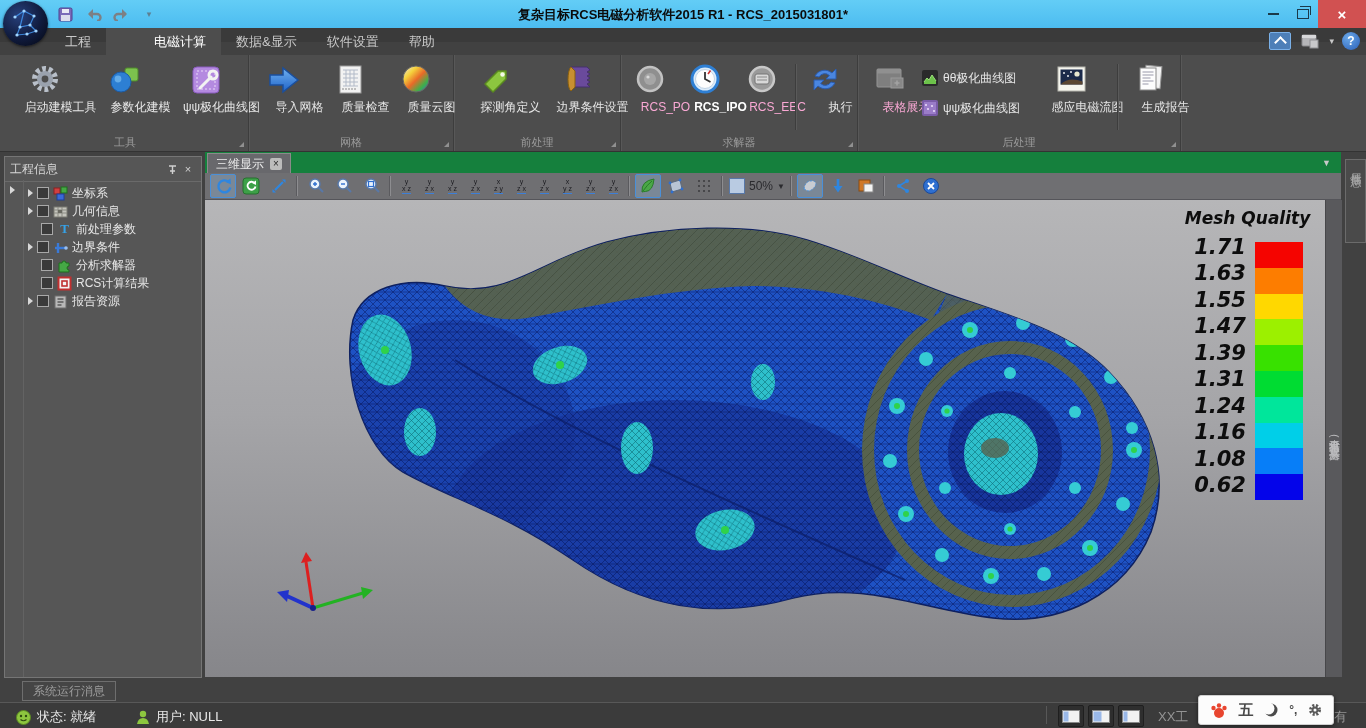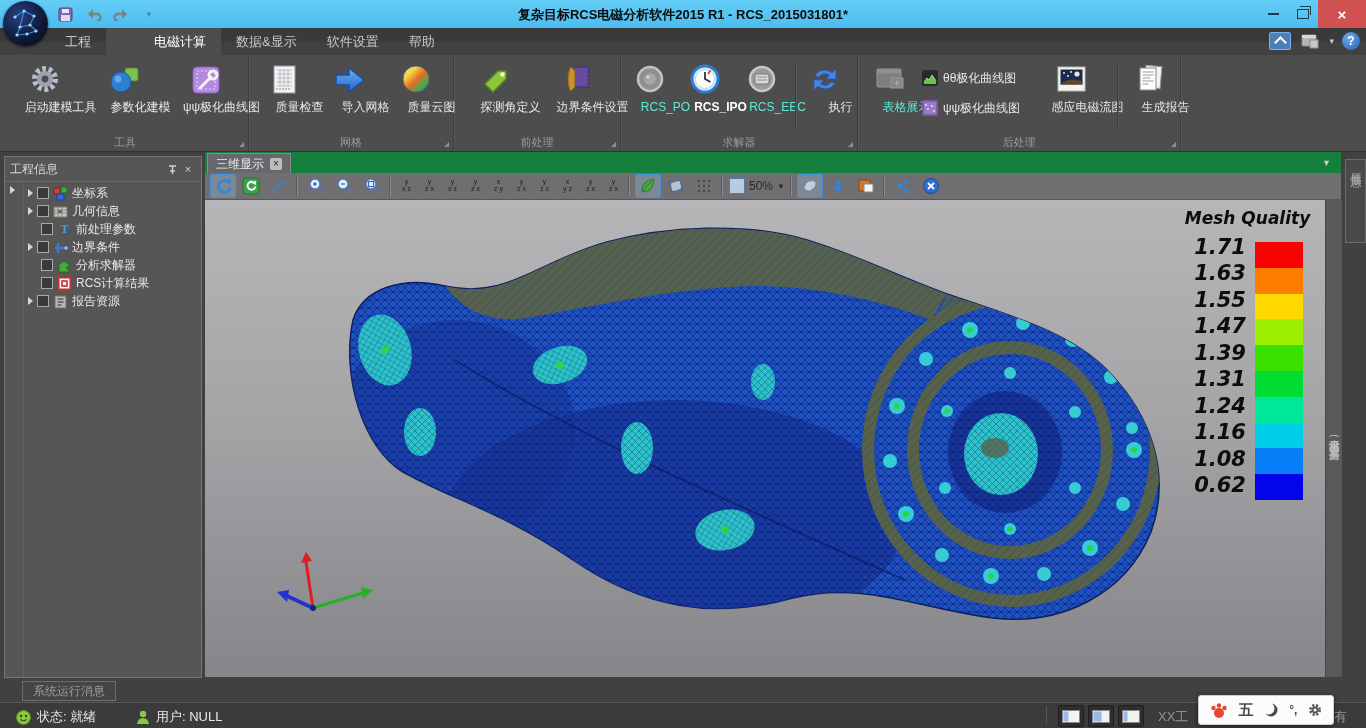--- a/index.html
+++ b/index.html
@@ -38,21 +38,21 @@
   .dd{color:#c9c9c9;font-size:9px;}
 
   
   .ribbon{position:absolute;left:0;top:55px;width:1366px;height:96px;background:#4d4d4d;border-bottom:1px solid #333;}
   .rgroup{position:absolute;top:0;height:96px;border-right:1px solid #3d3d3d;box-shadow:1px 0 0 #585858;}
   .rbtns{display:flex;align-items:flex-start;padding:3px 2px 0 2px;}
   .rbtn{display:flex;flex-direction:column;align-items:center;padding-top:2px;height:72px;color:#e6e6e6;
         font-size:12px;cursor:pointer;text-align:center;}
   .rbtn .ricon{height:40px;display:flex;align-items:center;justify-content:center;}
   .rbtn .rlabel{line-height:14px;white-space:nowrap;margin-left:31px;}
-  .rbtn.disabled .rlabel{color:#5eead4;}
+  .rbtn.disabled .rlabel{color:#f9a8d4;}
   .rbtn.active .rlabel{color:#ffffff;font-weight:bold;}
   .rstack{display:flex;flex-direction:column;justify-content:flex-start;gap:8px;padding-top:9px;}
   .rbtn-sm{display:flex;align-items:center;gap:5px;height:22px;color:#e6e6e6;font-size:12px;cursor:pointer;white-space:nowrap;}
   .vsep{width:1px;height:66px;background:#3d3d3d;box-shadow:1px 0 0 #5a5a5a;margin:6px 4px 0 4px;}
   .glabel{position:absolute;bottom:1px;left:0;right:0;text-align:center;color:#9b9b9b;font-size:11px;}
   .gcorner{position:absolute;right:4px;bottom:4px;width:0;height:0;border-left:5px solid transparent;border-bottom:5px solid #909090;}
 
   
   .lpanel{position:absolute;left:4px;top:156px;width:196px;height:520px;background:#565656;border:1px solid #757575;}
   .lhead{height:20px;display:flex;align-items:center;padding:2px 5px;color:#d6d6d6;font-size:12px;border-bottom:1px solid #6a6a6a;}
@@ -249,40 +249,40 @@
       </div>
       <div class="glabel">工具</div>
       <div class="gcorner"></div>
     </div>
 
     <div class="rgroup" style="left:249px;width:204px;">
       <div class="rbtns">
         <div class="rbtn" style="width:66px;">
           <div class="ricon">
             <svg width="36" height="34">
-                <rect x="8" y="3" width="21" height="27" fill="#f2f2f2" stroke="#9a9a9a"></rect>
-                <path d="M11 7 h15 M11 11 h15 M11 15 h15 M11 19 h15 M11 23 h15 M14 7 v16 M18 7 v16 M22 7 v16" stroke="#b2bac8" stroke-width="1"></path>
-                <path d="M11 25 v2 M14 25 v2 M17 25 v2 M20 25 v2 M23 25 v2" stroke="#8a8a8a"></path>
-              </svg>
-          </div>
-          <div class="rlabel">质量检查</div>
-        </div>
-        <div class="rbtn" style="width:66px;">
-          <div class="ricon">
-            <svg width="36" height="34">
                 <defs>
                   <linearGradient id="ba" x1="0" y1="0" x2="0" y2="1">
                     <stop offset="0" stop-color="#6fb0f0"></stop>
                     <stop offset="1" stop-color="#1f63c8"></stop>
                   </linearGradient>
                 </defs>
                 <path d="M4 12 h13 v-7 l15 12 -15 12 v-7 h-13 z" fill="url(#ba)" stroke="#1a4f9e" stroke-width="1.5"></path>
               </svg>
           </div>
           <div class="rlabel">导入网格</div>
+        </div>
+        <div class="rbtn" style="width:66px;">
+          <div class="ricon">
+            <svg width="36" height="34">
+                <rect x="8" y="3" width="21" height="27" fill="#f2f2f2" stroke="#9a9a9a"></rect>
+                <path d="M11 7 h15 M11 11 h15 M11 15 h15 M11 19 h15 M11 23 h15 M14 7 v16 M18 7 v16 M22 7 v16" stroke="#b2bac8" stroke-width="1"></path>
+                <path d="M11 25 v2 M14 25 v2 M17 25 v2 M20 25 v2 M23 25 v2" stroke="#8a8a8a"></path>
+              </svg>
+          </div>
+          <div class="rlabel">质量检查</div>
         </div>
         <div class="rbtn" style="width:66px;">
           <div class="ricon">
             <svg width="36" height="34">
                 <defs>
                   <linearGradient id="rg" x1="0" y1="0" x2="1" y2="1">
                     <stop offset="0" stop-color="#ececec"></stop>
                     <stop offset=".28" stop-color="#f5d23c"></stop>
                     <stop offset=".52" stop-color="#e86a28"></stop>
                     <stop offset=".76" stop-color="#3fae4a"></stop>

